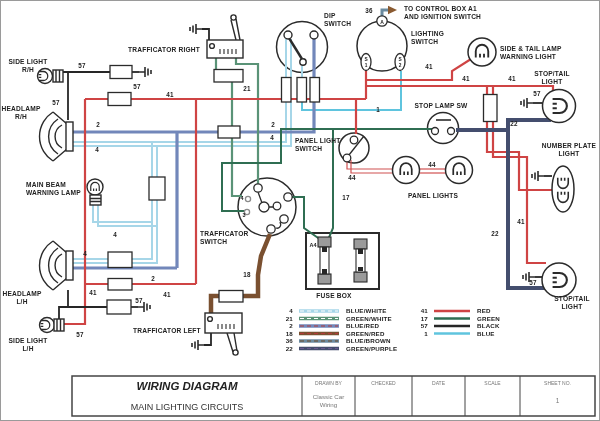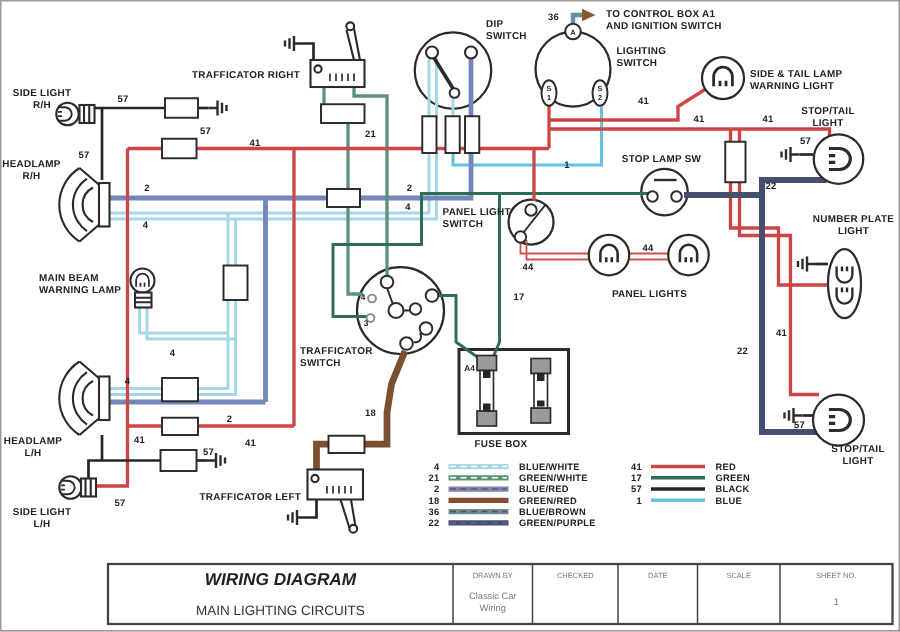--- a/index.html
+++ b/index.html
@@ -1,16 +1,16 @@
 <!DOCTYPE html>
 <html><head>
 <meta charset="utf-8">
 <style>
   html,body{margin:0;padding:0;background:#e8e8e8;}
-  .page{width:600px;height:421px;background:#b91c1c;position:relative;box-sizing:border-box;}
+  .page{width:600px;height:421px;background:#fdba74;position:relative;box-sizing:border-box;border-radius:18px;}
   svg{display:block;}
   text{font-family:"Liberation Sans","DejaVu Sans",sans-serif;}
 </style>
 </head>
 <body>
 
 <div class="page">
 <svg id="diagram" width="600" height="421" viewBox="0 0 600 421" xmlns="http://www.w3.org/2000/svg">
 
   <defs>

